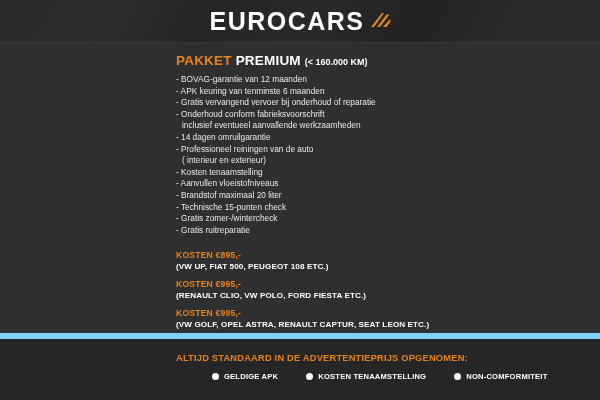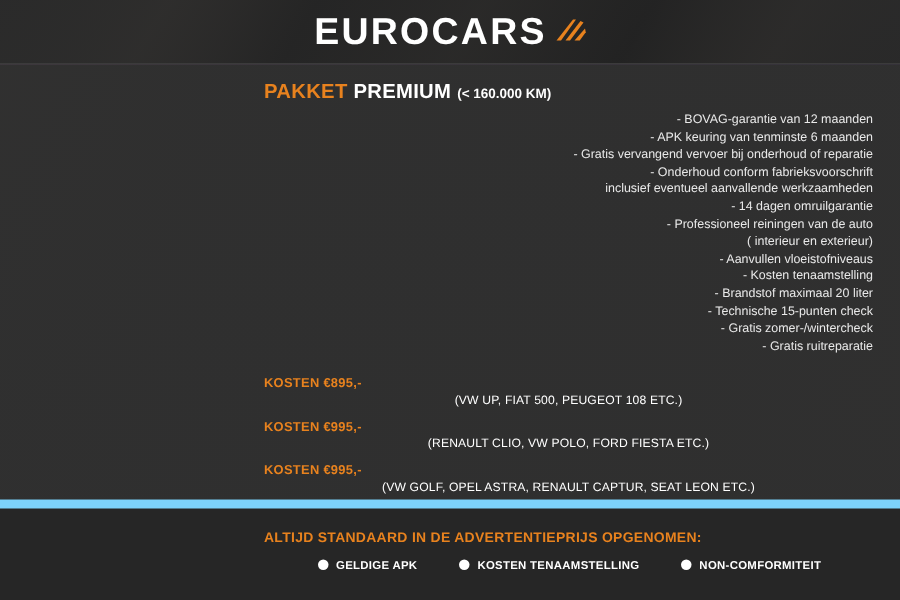--- a/index.html
+++ b/index.html
@@ -98,21 +98,20 @@
     color: #ffffff;
     font-size: 9px;
     font-weight: bold;
     letter-spacing: 0;
   }
 
   ul.feature-list {
     list-style: none;
     margin: 0;
     padding: 0;
-    text-align: right;
   }
   ul.feature-list li {
     color: #e9e9e9;
     font-size: 8.3px;
     line-height: 11.6px;
     white-space: nowrap;
   }
   ul.feature-list li.sub {
     padding-left: 6px;
   }
@@ -126,25 +125,24 @@
   .price-line {
     color: #e8821e;
     font-size: 8.6px;
     font-weight: bold;
     line-height: 11px;
     letter-spacing: 0.2px;
   }
   .price-models {
     color: #ffffff;
     font-size: 8.1px;
-    font-weight: normal;
+    font-weight: bold;
     line-height: 11px;
     letter-spacing: 0.1px;
     white-space: nowrap;
-    text-align: center;
   }
 
   
   .footer {
     position: absolute;
     left: 0;
     right: 0;
     bottom: 0;
     height: 62px;
     background: #262626;
@@ -218,22 +216,22 @@
 
       <ul class="feature-list">
         <li>- BOVAG-garantie van 12 maanden</li>
         <li>- APK keuring van tenminste 6 maanden</li>
         <li>- Gratis vervangend vervoer bij onderhoud of reparatie</li>
         <li>- Onderhoud conform fabrieksvoorschrift</li>
         <li class="sub">inclusief eventueel aanvallende werkzaamheden</li>
         <li>- 14 dagen omruilgarantie</li>
         <li>- Professioneel reiningen van de auto</li>
         <li class="sub">( interieur en exterieur)</li>
+        <li>- Kosten tenaamstelling</li>
         <li>- Aanvullen vloeistofniveaus</li>
-        <li>- Kosten tenaamstelling</li>
         <li>- Brandstof maximaal 20 liter</li>
         <li>- Technische 15-punten check</li>
         <li>- Gratis zomer-/wintercheck</li>
         <li>- Gratis ruitreparatie</li>
       </ul>
 
       <div class="prices">
         <div class="price-block">
           <div class="price-line">KOSTEN €895,-</div>
           <div class="price-models">(VW UP, FIAT 500, PEUGEOT 108 ETC.)</div>

